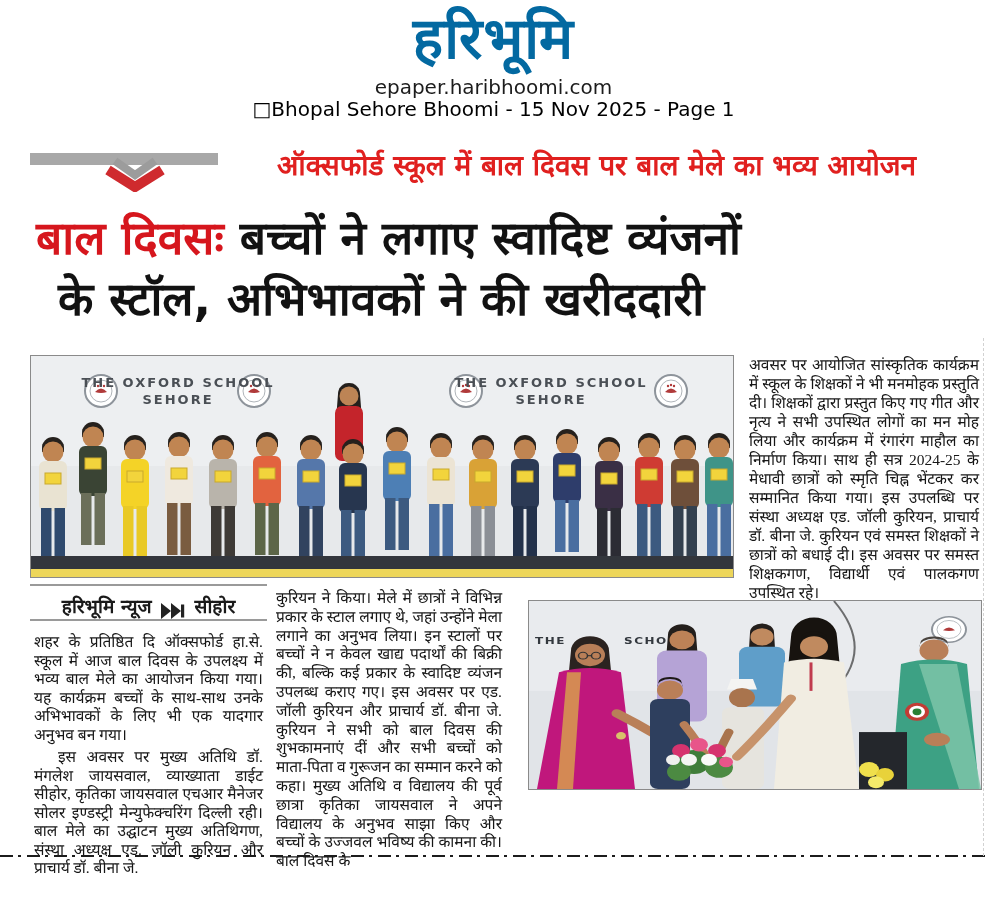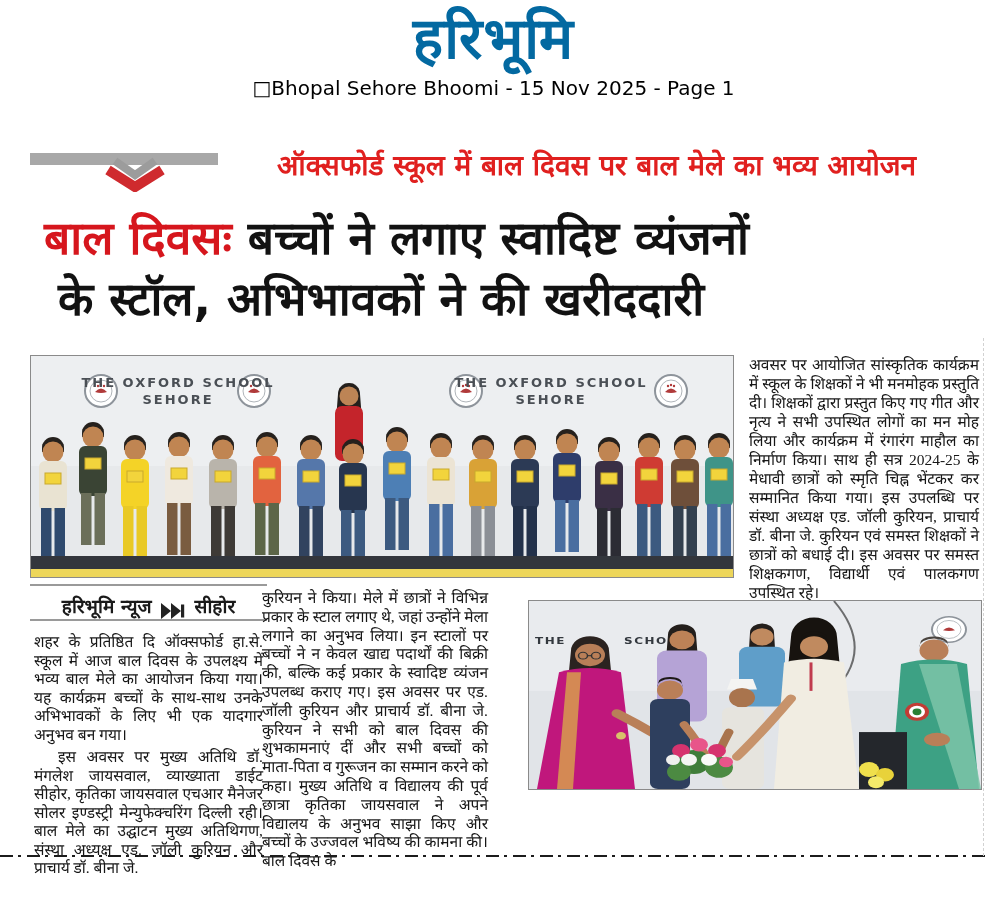--- a/index.html
+++ b/index.html
@@ -11,49 +11,50 @@
   .masthead{position:absolute;top:0;left:0;width:100%;text-align:center;}
   .logo{font-size:57px;font-weight:bold;color:#0369a1;line-height:1.35;letter-spacing:1px;}
   .site-line{font-size:20px;color:#1c1c1c;line-height:1.05;}
   .edition-line{font-size:20px;color:#000000;line-height:1.1;}
   
   .kicker-row{position:absolute;top:146px;left:30px;right:28px;display:flex;align-items:flex-start;gap:14px;}
   .kicker-icon{width:190px;flex:0 0 auto;}
   .kicker-text{flex:1;text-align:center;color:#e0201f;font-weight:bold;font-size:28px;line-height:1.25;padding-top:2px;}
   
   .headline{position:absolute;top:208px;left:36px;right:28px;font-weight:bold;font-size:46px;line-height:61px;color:#121212;}
-  .headline .hl{color:#d6161d;margin-left:8px;}
+  .headline .hl{color:#d6161d;}
   .headline .l2{padding-left:22px;}
   
   .photo{position:absolute;border:1px solid #8a8a8a;background:#ec4899;box-sizing:border-box;}
   .photo-top{left:30px;top:355px;width:704px;height:223px;}
   .photo-bottom{left:528px;top:600px;width:454px;height:190px;}
   .photo svg{display:block;width:100%;height:100%;}
   
   .col{position:absolute;text-align:justify;color:#161616;}
   .col p{margin:4px;font-family:Liberation Serif, serif;}
   .col-right{left:745px;top:351px;width:238px;font-size:15.5px;line-height:19px;}
   .col-left{left:30px;top:629px;width:237px;font-size:15.5px;line-height:18.5px;}
   .col-left .p2{text-indent:24px;}
-  .col-mid{left:258px;top:585px;width:234px;font-size:15.5px;line-height:18.8px;}
+  .col-mid{left:272px;top:585px;width:234px;font-size:15.5px;line-height:18.8px;}
   
   .byline{position:absolute;left:30px;top:584px;width:237px;height:37px;box-sizing:border-box;
     border-top:2px solid #9a9a9a;border-bottom:2px solid #9a9a9a;
     display:flex;align-items:flex-end;justify-content:center;gap:9px;
     font-weight:bold;font-size:19px;color:#1a1a1a;}
   
   .dashdot{position:absolute;left:0;right:0;top:855px;height:2px;
     background-image:repeating-linear-gradient(90deg,#1c1c1c 0 13px,transparent 13px 18px,#1c1c1c 18px 21px,transparent 21px 27px);}
   .edge-dash{position:absolute;right:3px;top:338px;height:518px;border-left:1px dashed #d2d2d2;}
 </style>
 </head>
 <body>
 
 <div class="masthead">
   <div class="logo">हरिभूमि</div>
+  <div class="site-line">epaper.haribhoomi.com</div>
   <div class="edition-line">□Bhopal Sehore Bhoomi - 15 Nov 2025 - Page 1</div>
 </div>
 
 <div class="kicker-row">
   <div class="kicker-icon">
     <svg width="190" height="46" viewBox="0 0 190 46">
       <rect x="0" y="7" width="188" height="12" fill="#a8a8a8"></rect>
       <polyline points="78,24 105,41 132,24" fill="none" stroke="#cf2a2e" stroke-width="10"></polyline>
       <polyline points="85,15 105,29 125,15" fill="none" stroke="#9c9c9c" stroke-width="8"></polyline>
     </svg>

